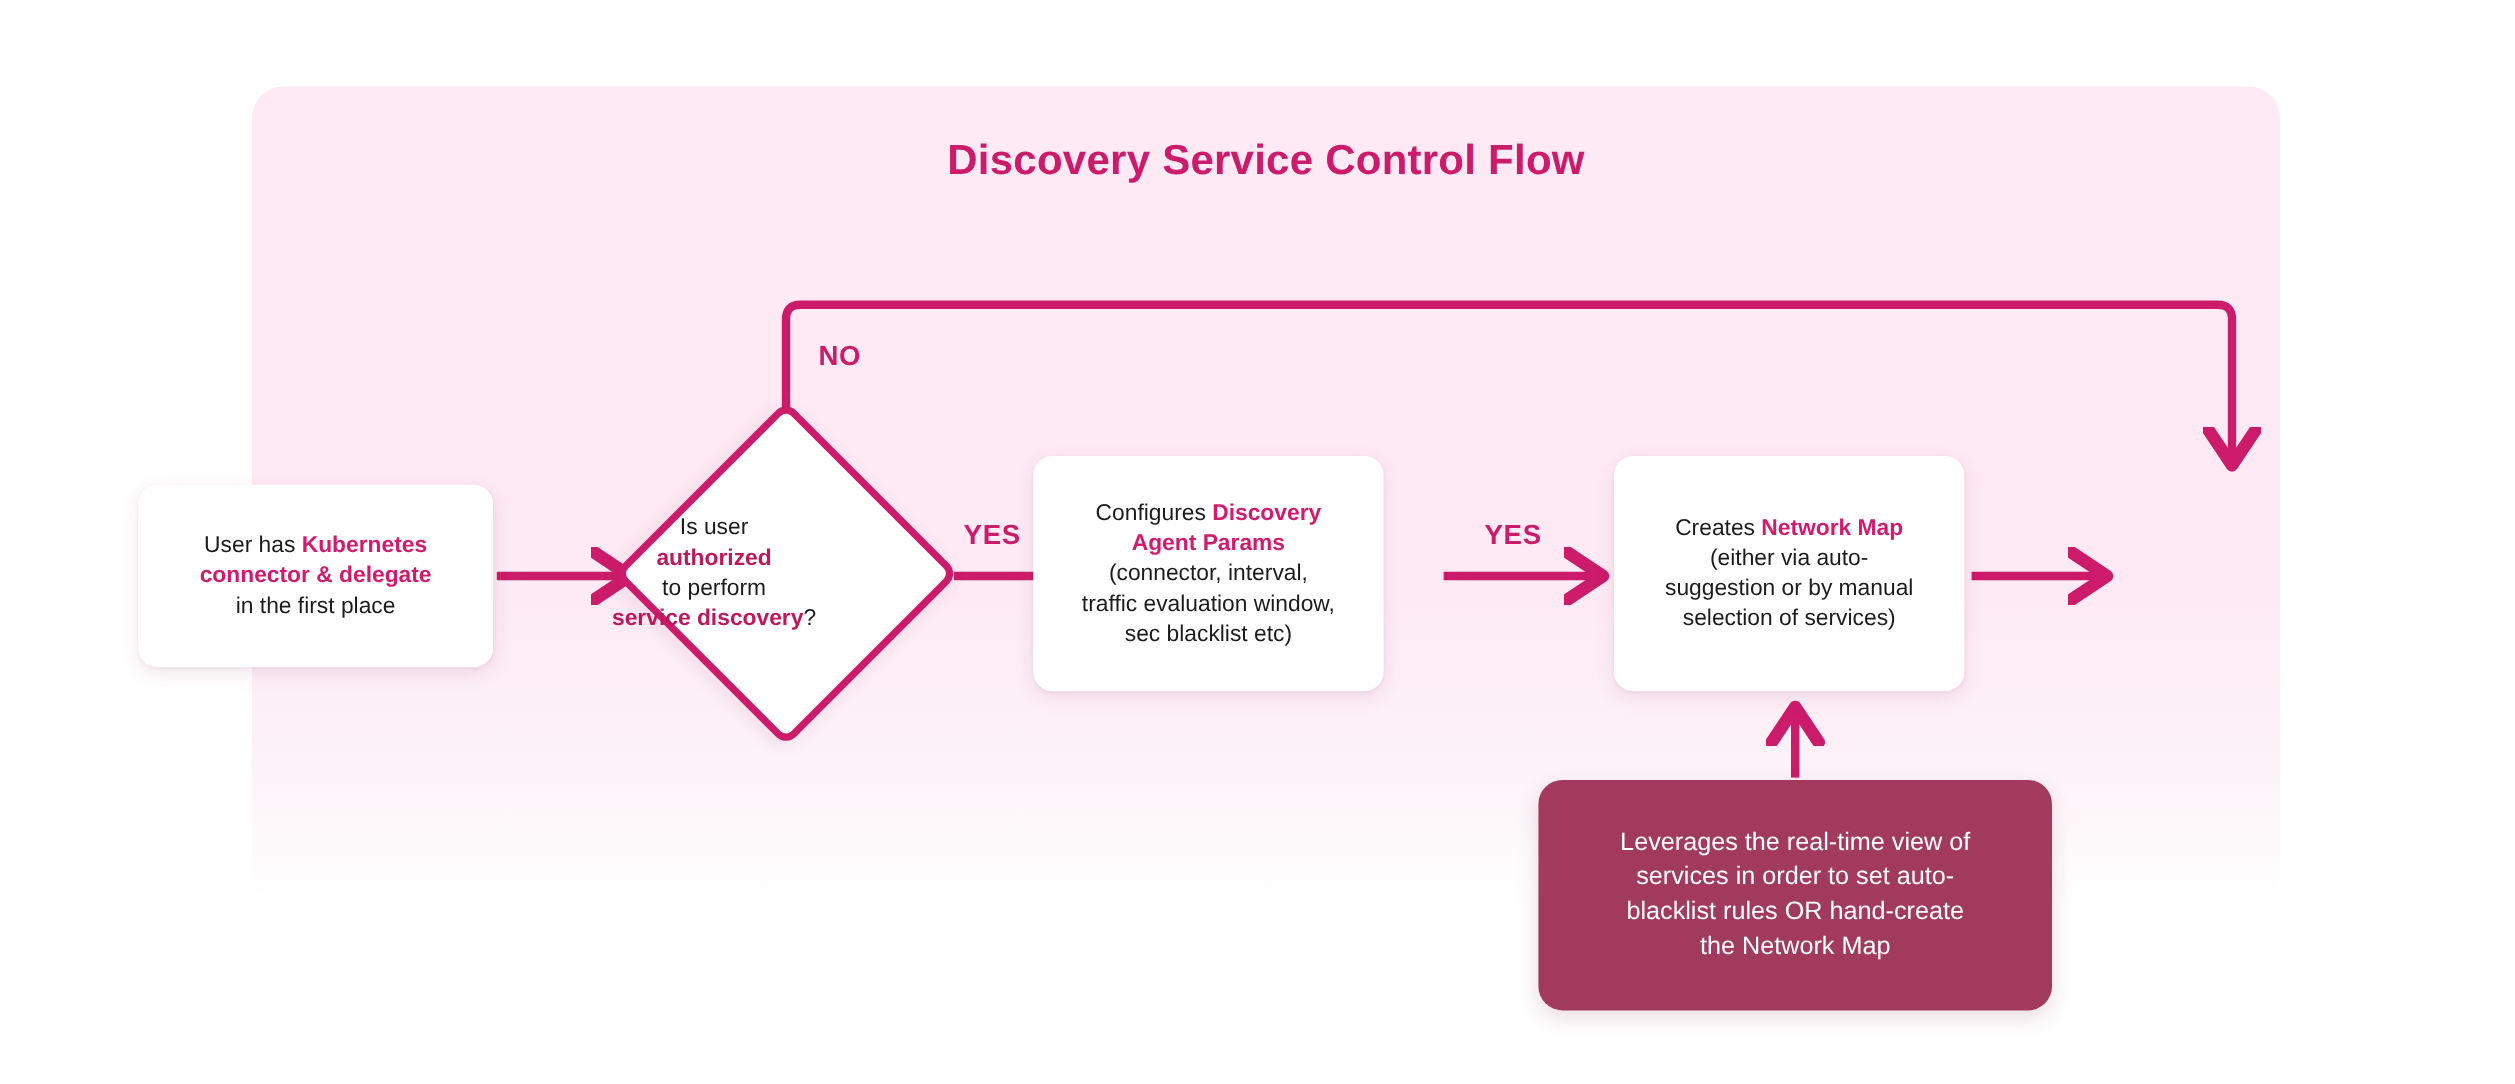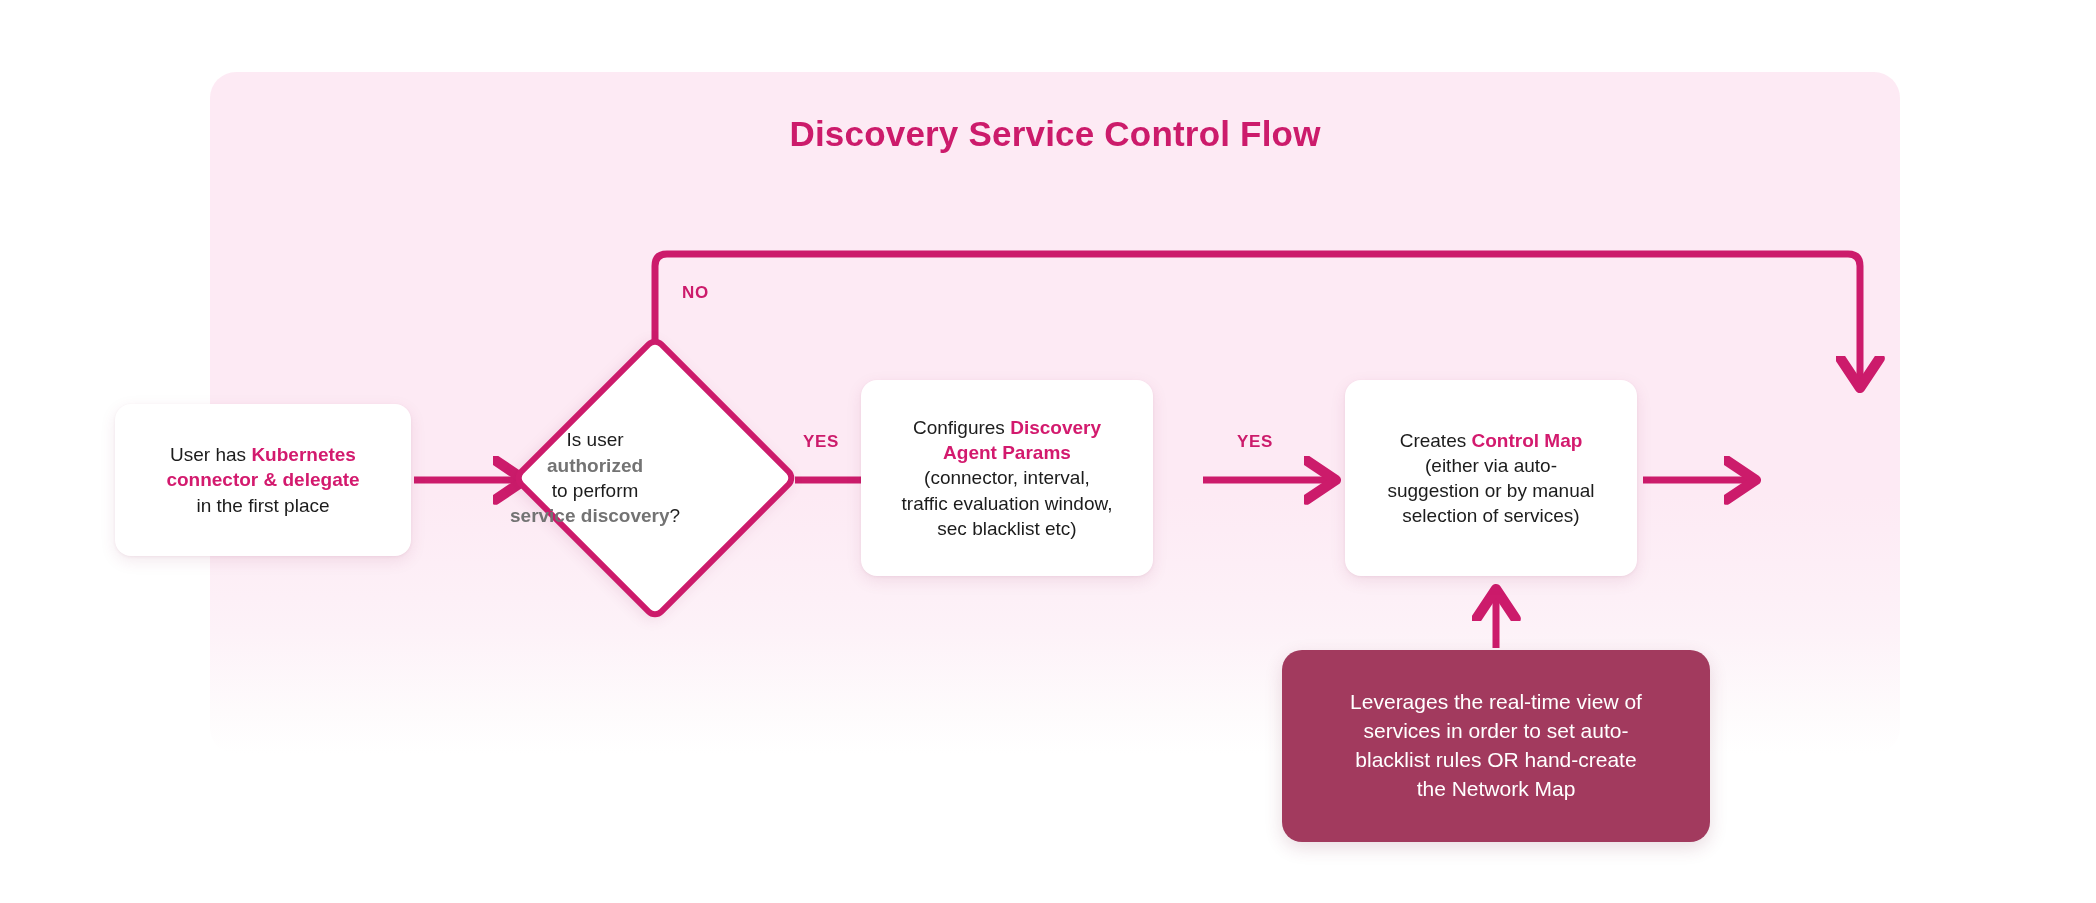--- a/index.html
+++ b/index.html
@@ -98,21 +98,21 @@
     position: absolute;
     left: 0; top: 0;
     width: 290px; height: 290px;
     display: flex;
     align-items: center;
     text-align: center;
     font-size: 19px;
     line-height: 1.34;
     color: #1c1c1c;
   }
-  #node-decision .dtext .hl { color: #737373; font-weight: 700; }
+  #node-decision .dtext .hl { color: #be185d; font-weight: 700; }
 
   
   #node-note {
     position: absolute;
     left: 1282px;
     top: 650px;
     width: 428px;
     height: 192px;
     background: #a23a5e;
     border-radius: 20px;
@@ -124,21 +124,21 @@
     justify-content: center;
     text-align: center;
     box-sizing: border-box;
     padding: 10px 32px;
     box-shadow: 0 6px 18px rgba(120, 35, 70, 0.16);
   }
 
   
   .edge-label {
     position: absolute;
-    font-size: 17px;
+    font-size: 23px;
     font-weight: 700;
     color: #cc1b6b;
     letter-spacing: 0.6px;
     white-space: nowrap;
   }
   #lbl-no   { left: 682px;  top: 283px; }
   #lbl-yes1 { left: 803px;  top: 432px; }
   #lbl-yes2 { left: 1237px; top: 432px; }
 
   
@@ -207,21 +207,21 @@
       <span>Configures </span><span class="hl">Discovery</span><br>
       <span class="hl">Agent Params</span><br>
       <span>(connector, interval,</span><br>
       <span>traffic evaluation window,</span><br>
       <span>sec blacklist etc)</span>
     </div>
   </div>
 
   <div class="node" id="node-map">
     <div>
-      <span>Creates </span><span class="hl">Control Map</span><br>
+      <span>Creates </span><span class="hl">Network Map</span><br>
       <span>(either via auto-</span><br>
       <span>suggestion or by manual</span><br>
       <span>selection of services)</span>
     </div>
   </div>
 
 
   <div id="node-note">
     <div>
       <span>Leverages the real-time view of</span><br>

